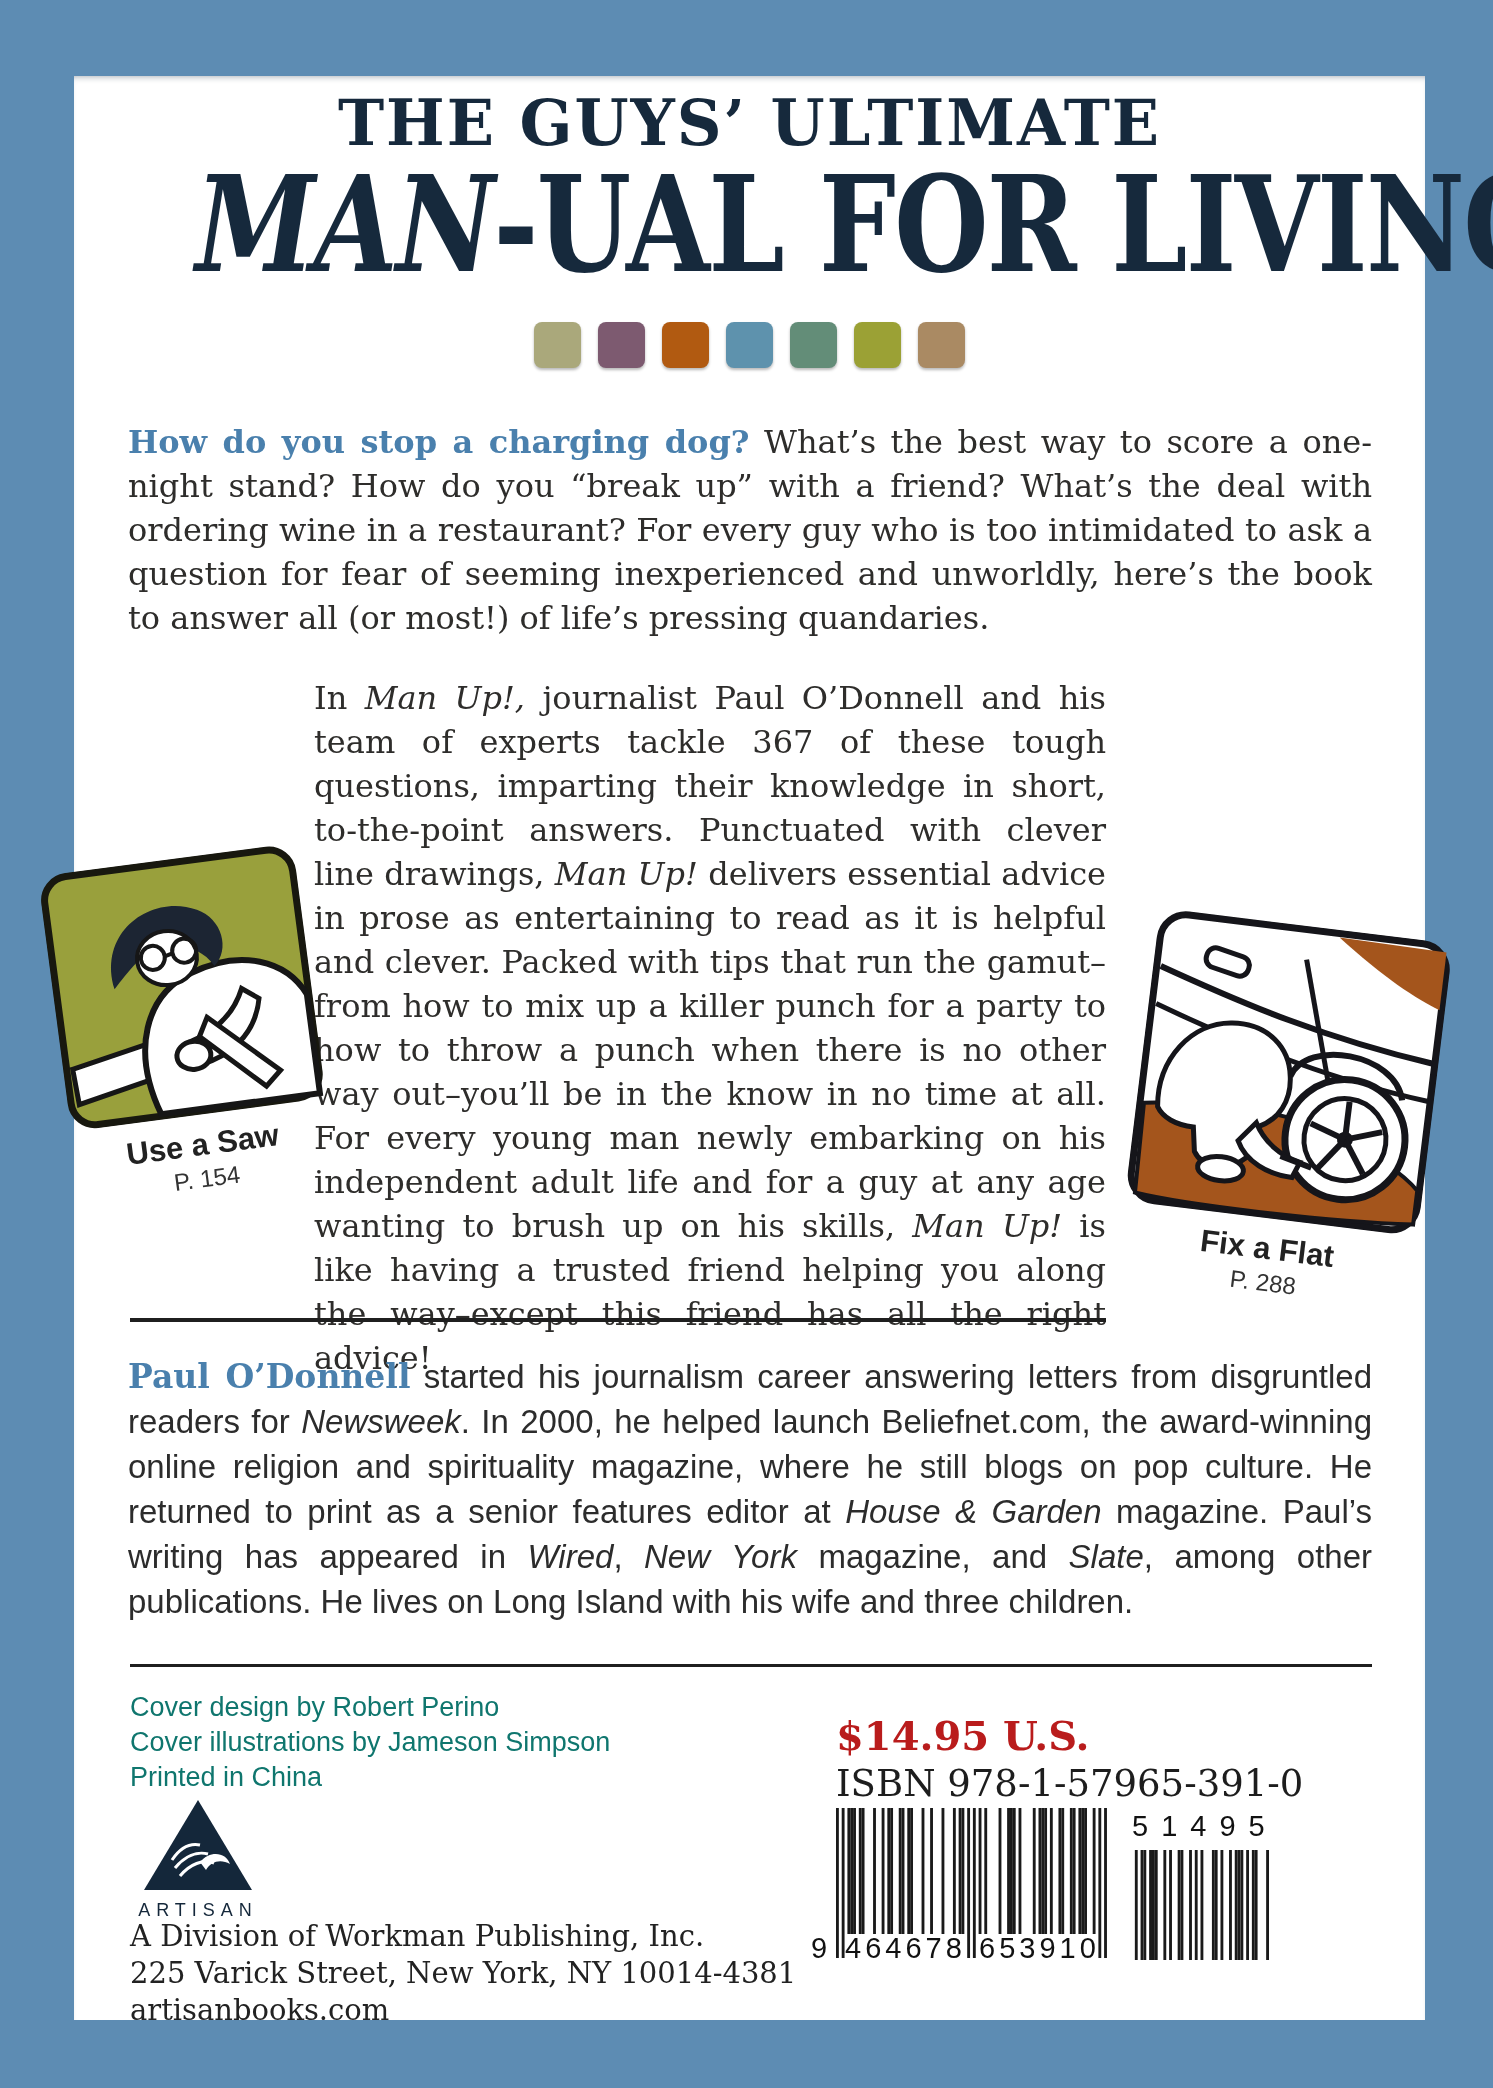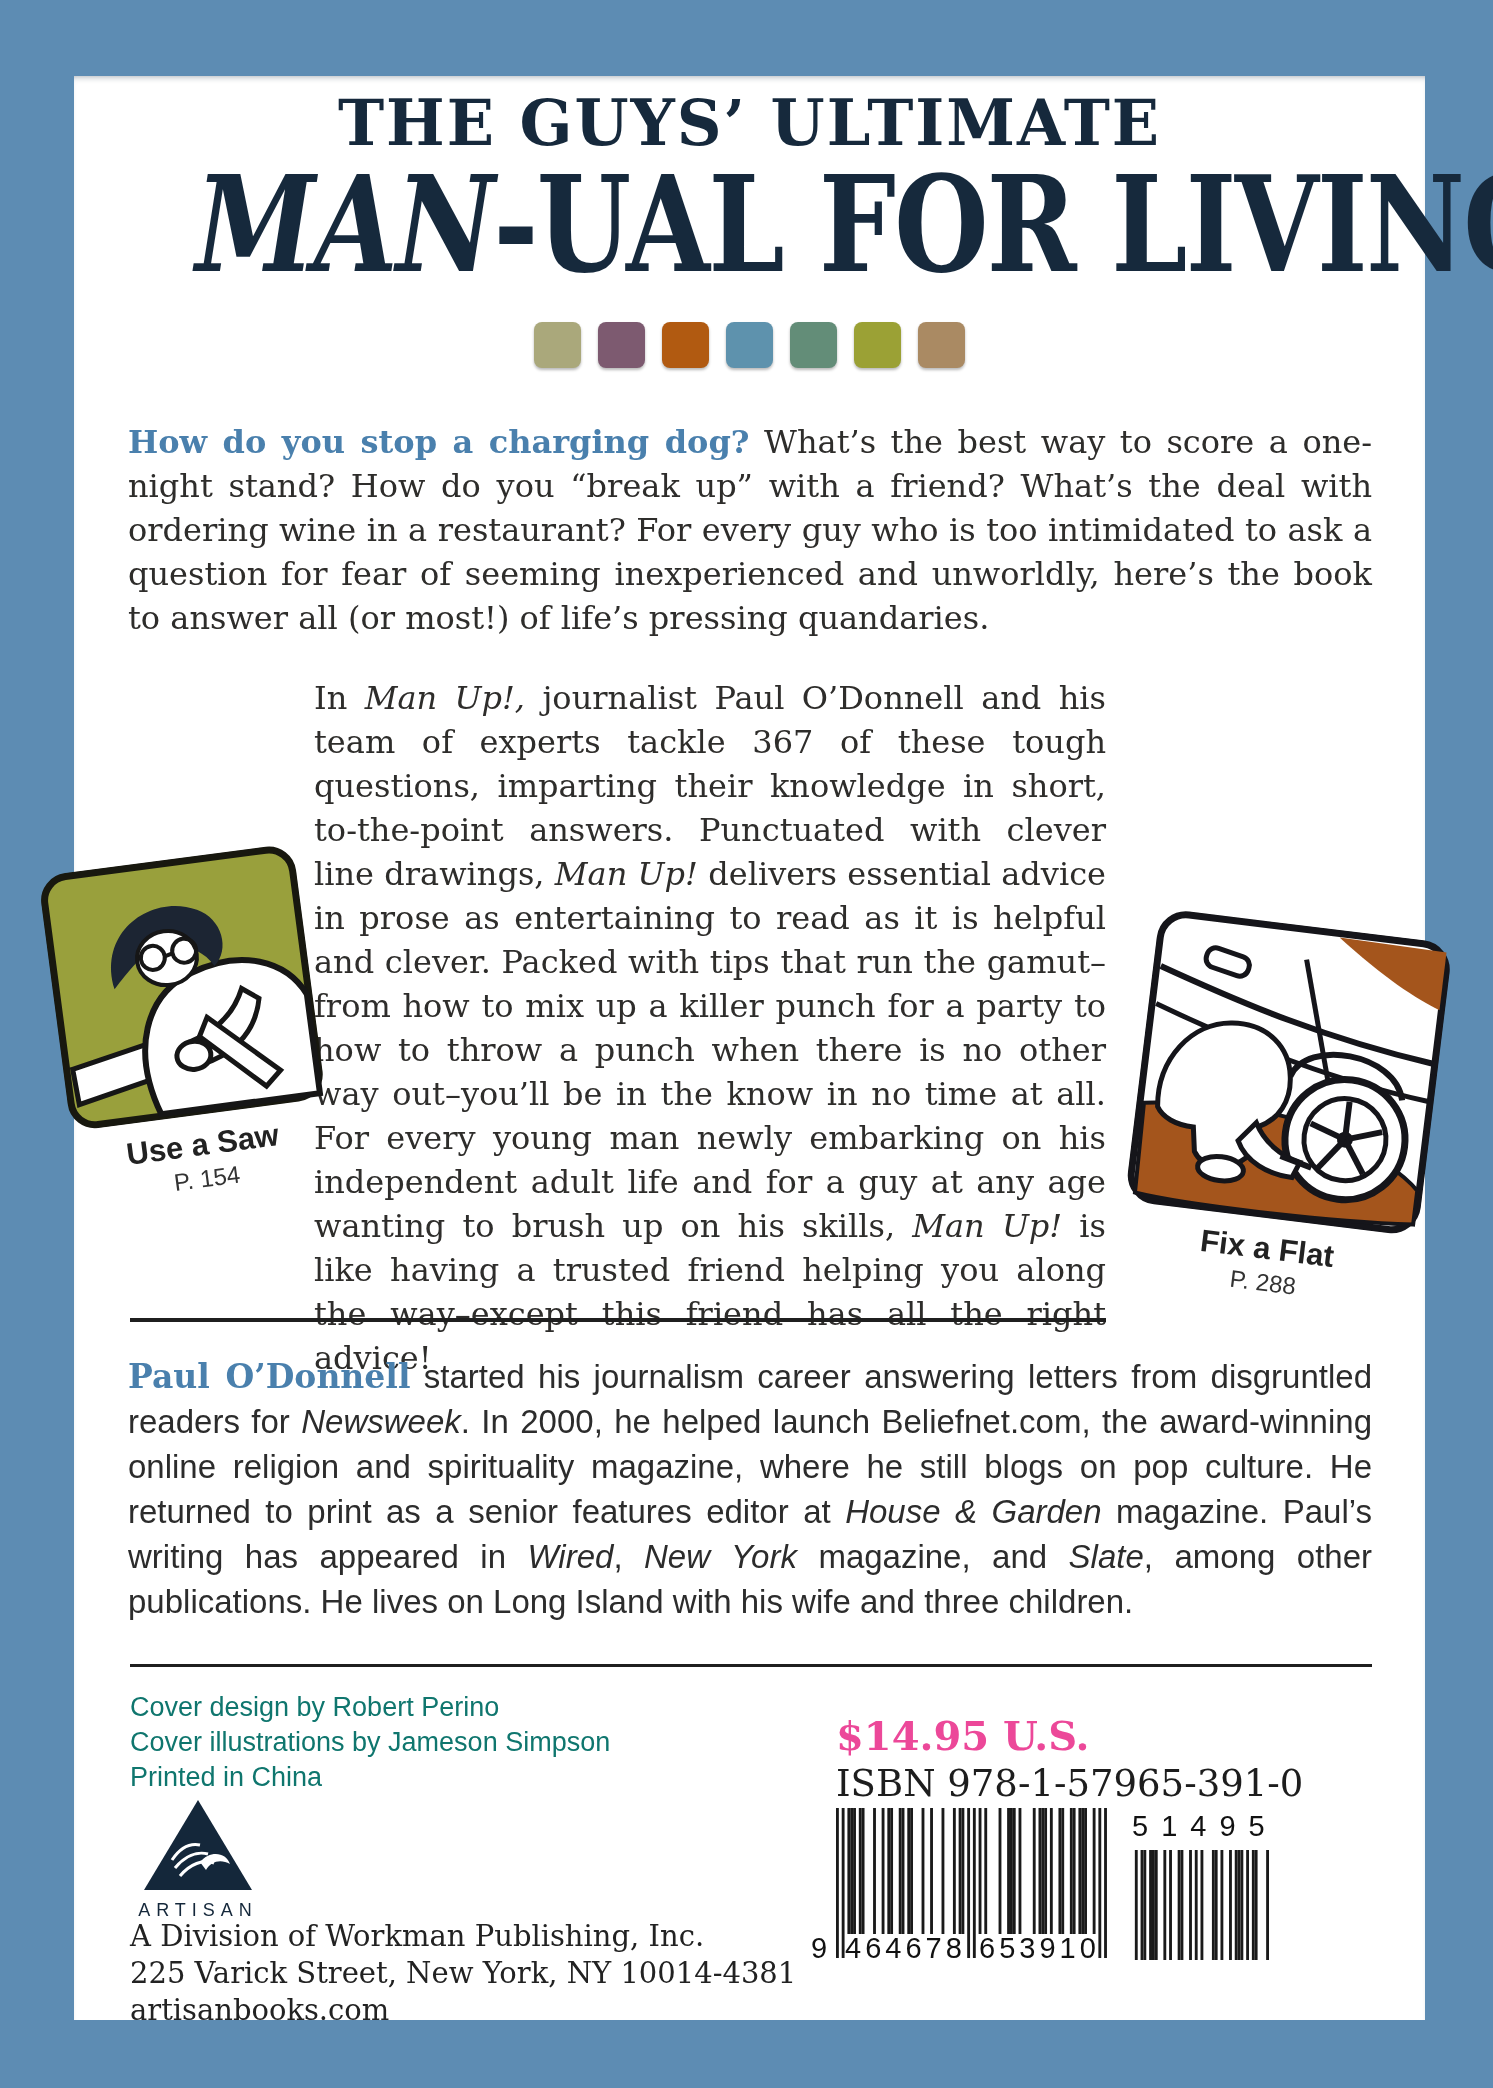--- a/index.html
+++ b/index.html
@@ -66,21 +66,21 @@
     font-family:"Liberation Sans",sans-serif;font-size:27px;line-height:35px;color:#0f766e;
   }
   .logo{position:absolute;left:58px;top:1722px;width:132px;text-align:center;}
   .logo-text{font-family:"Liberation Sans",sans-serif;font-weight:normal;font-size:18px;
     letter-spacing:6px;color:#14273a;margin-top:4px;}
   .address{
     position:absolute;left:56px;top:1842px;
     font-size:29px;line-height:37px;color:#222;
   }
   
-  .price{position:absolute;left:762px;top:1636px;font-weight:bold;font-size:40px;color:#ec4899;}
+  .price{position:absolute;left:762px;top:1636px;font-weight:bold;font-size:40px;color:#b91c1c;}
   .isbn{position:absolute;left:762px;top:1686px;font-size:37px;color:#1d1d1d;}
   .barcode-main{position:absolute;left:762px;top:1732px;width:272px;height:186px;}
   .barcode-main svg{position:absolute;left:0;top:0;width:271px;height:150px;}
   .bc-digit{position:absolute;top:124px;font-family:"Liberation Sans",sans-serif;
     font-size:29px;color:#111;letter-spacing:4px;text-align:center;}
   .bc-d0{left:-26px;width:22px;}
   .bc-d1{left:9px;width:120px;}
   .bc-d2{left:143px;width:120px;}
   .barcode-addon{position:absolute;left:1058px;top:1734px;width:140px;height:152px;}
   .addon-digits{position:absolute;left:0;top:0;width:140px;text-align:center;

